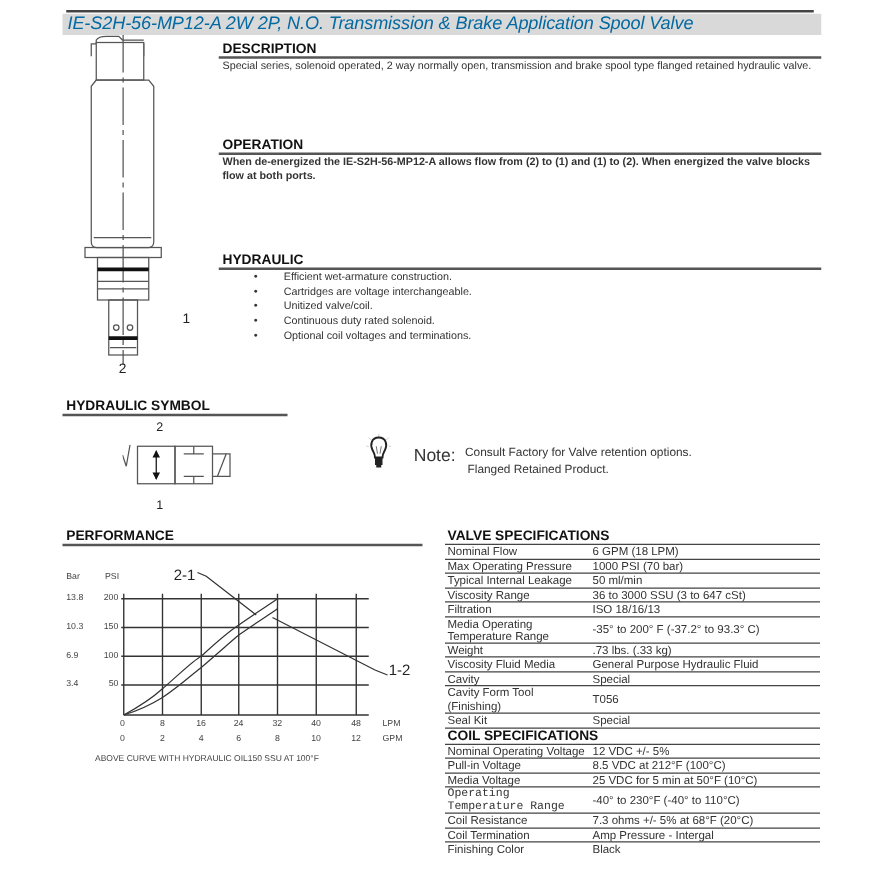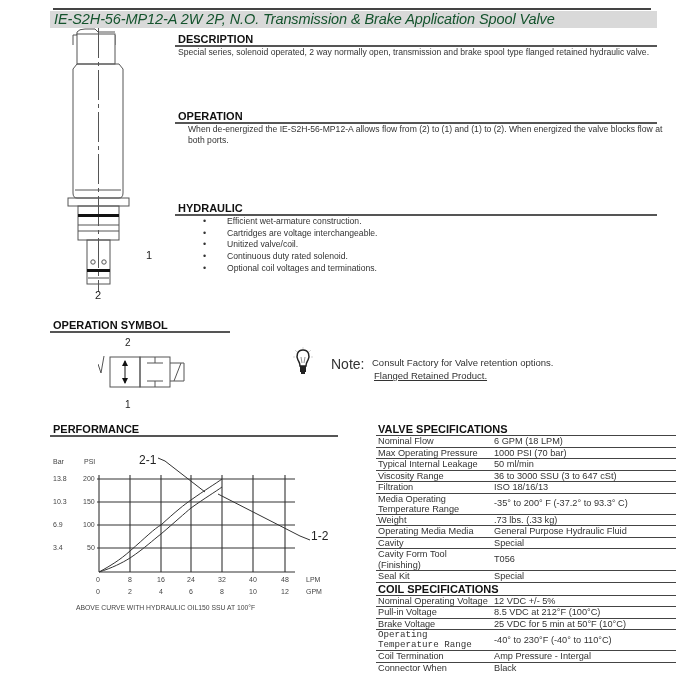--- a/index.html
+++ b/index.html
@@ -1,31 +1,31 @@
 <!DOCTYPE html>
 <html><head>
 <meta charset="utf-8">
 <style>
   html, body { margin:0; padding:0; background:#ffffff; }
   body { width:700px; height:700px; position:relative; overflow:hidden;
          font-family:"Liberation Sans", sans-serif; color:#1a1a1a; }
   .abs { position:absolute; }
   .top-rule { left:53px; top:8px; width:598px; height:2px; background:#444; }
   .title-bar { left:50px; top:11px; width:607px; height:17px; background:#d9d9d9; }
-  .title-text { left:54px; top:11px; font-size:14.5px; font-style:italic; color:#14532d;
+  .title-text { left:54px; top:11px; font-size:14.5px; font-style:italic; color:#0369a1;
                 white-space:nowrap; letter-spacing:-0.1px; line-height:17px; }
   .sec-head { font-weight:bold; font-size:11px; color:#111; line-height:12px; }
   .sec-rule { height:1.5px; background:#555; }
   .body-text { font-size:8.6px; line-height:11px; color:#333; }
   ul.features { margin:0; padding:0; list-style:none; }
   ul.features li { font-size:8.6px; line-height:11.7px; color:#333; position:relative; padding-left:24px; }
   ul.features li::before { content:"•"; position:absolute; left:0; top:0; font-size:9px; }
   .note-label { font-size:14px; color:#333; }
   .note-text { font-size:9.5px; line-height:13px; color:#333; }
-  .spec-table { border-collapse:collapse; width:300px;margin-left:20px; }
+  .spec-table { border-collapse:collapse; width:300px; }
   .spec-table td { font-size:9.2px; color:#333; padding:0 0 0 2px; line-height:10.5px; vertical-align:middle;
                    border-bottom:1.2px solid #444; }
   .spec-table td.k { width:110px; }
   .spec-table td.v { padding-left:6px; }
   .spec-table tr.h td { font-weight:bold; font-size:11px; color:#111; border-bottom:1.5px solid #444; line-height:12px; }
   .axis-label { font-size:7px; color:#444; }
   .caption { font-size:6.8px; color:#444; white-space:nowrap; }
 </style>
 </head>
 <body>
@@ -62,33 +62,33 @@
 </svg>
 <div class="abs" style="left:146px;top:249px;font-size:11px;color:#222;">1</div>
 <div class="abs" style="left:95px;top:289px;font-size:11px;color:#222;">2</div>
 
 <div class="abs sec-head" style="left:178px;top:33px;">DESCRIPTION</div>
 <div class="abs sec-rule" style="left:175px;top:45px;width:482px;"></div>
 <div class="abs body-text" style="left:178px;top:47px;width:480px;">Special series, solenoid operated, 2 way normally open, transmission and brake spool type flanged retained hydraulic valve.</div>
 
 <div class="abs sec-head" style="left:178px;top:110px;">OPERATION</div>
 <div class="abs sec-rule" style="left:175px;top:122px;width:482px;"></div>
-<div class="abs body-text" style="left:188px;top:124px;width:480px;">When de-energized the IE-S2H-56-MP12-A allows flow from (2) to (1) and (1) to (2). When energized the valve blocks flow at both ports.</div>
+<div class="abs body-text" style="left:178px;top:124px;width:480px;font-weight:bold;">When de-energized the IE-S2H-56-MP12-A allows flow from (2) to (1) and (1) to (2). When energized the valve blocks flow at both ports.</div>
 
 <div class="abs sec-head" style="left:178px;top:202px;">HYDRAULIC</div>
 <div class="abs sec-rule" style="left:175px;top:214px;width:482px;"></div>
 <ul class="abs features" style="left:203px;top:216px;">
   <li>Efficient wet-armature construction.</li>
   <li>Cartridges are voltage interchangeable.</li>
   <li>Unitized valve/coil.</li>
   <li>Continuous duty rated solenoid.</li>
   <li>Optional coil voltages and terminations.</li>
 </ul>
 
-<div class="abs sec-head" style="left:53px;top:319px;">OPERATION SYMBOL</div>
+<div class="abs sec-head" style="left:53px;top:319px;">HYDRAULIC SYMBOL</div>
 <div class="abs sec-rule" style="left:50px;top:331px;width:180px;"></div>
 <svg class="abs" style="left:98px;top:352px;" width="95" height="48" viewBox="0 0 95 48">
   <g fill="none" stroke="#555" stroke-width="1">
     <path d="M0 12 L3 21 L6 4"></path>
     <rect x="12" y="5" width="30" height="30"></rect>
     <rect x="42" y="5" width="30" height="30"></rect>
     <line x1="27" y1="9" x2="27" y2="31" stroke="#111"></line>
     <path d="M49 11 L65 11 M57 5 L57 11 M49 29 L65 29 M57 29 L57 35"></path>
     <path d="M72 11 L86 11 L86 29 L72 29"></path>
     <line x1="76" y1="29" x2="83" y2="11"></line>
@@ -107,21 +107,21 @@
     <line x1="0" y1="10" x2="2" y2="10"></line>
       <line x1="18" y1="10" x2="20" y2="10"></line>
   </g>
   <path d="M10 3 C4 3 3 9 5 13 C6 15 7 16 7 19 L13 19 C13 16 14 15 15 13 C17 9 16 3 10 3 Z" fill="#fff" stroke="#222" stroke-width="1.5"></path>
   <path d="M8 10 L9 16 M12 10 L11 16" stroke="#444" stroke-width="0.6" fill="none"></path>
   <rect x="7" y="19" width="6" height="6" fill="#222"></rect>
   <rect x="8" y="25" width="4" height="2" fill="#222"></rect>
 </svg>
 <div class="abs note-label" style="left:331px;top:356px;">Note:</div>
 <div class="abs note-text" style="left:372px;top:356px;">Consult Factory for Valve retention options.</div>
-<div class="abs note-text" style="left:374px;top:369px;text-decoration:underline;">Flanged Retained Product.</div>
+<div class="abs note-text" style="left:374px;top:369px;">Flanged Retained Product.</div>
 
 <div class="abs sec-head" style="left:53px;top:423px;">PERFORMANCE</div>
 <div class="abs sec-rule" style="left:50px;top:435px;width:288px;"></div>
 
 <div class="abs axis-label" style="left:53px;top:458px;">Bar</div>
 <div class="abs axis-label" style="left:84px;top:458px;">PSI</div>
 
 <div class="abs axis-label" style="left:53px;top:475px;">13.8</div>
 <div class="abs axis-label" style="left:53px;top:498px;">10.3</div>
 <div class="abs axis-label" style="left:53px;top:521px;">6.9</div>
@@ -209,21 +209,21 @@
       </tr>
   <tr>
         <td class="k" style="line-height:10px;">Media Operating Temperature Range</td>
         <td class="v">-35° to 200° F (-37.2° to 93.3° C)</td>
       </tr>
   <tr>
         <td class="k">Weight</td>
         <td class="v">.73 lbs. (.33 kg)</td>
       </tr>
   <tr>
-        <td class="k">Operating Media Media</td>
+        <td class="k">Viscosity Fluid Media</td>
         <td class="v">General Purpose Hydraulic Fluid</td>
       </tr>
   <tr>
         <td class="k">Cavity</td>
         <td class="v">Special</td>
       </tr>
   <tr>
         <td class="k">Cavity Form Tool (Finishing)</td>
         <td class="v">T056</td>
       </tr>
@@ -236,29 +236,33 @@
       </tr>
   <tr>
         <td class="k">Nominal Operating Voltage</td>
         <td class="v">12 VDC +/- 5%</td>
       </tr>
   <tr>
         <td class="k">Pull-in Voltage</td>
         <td class="v">8.5 VDC at 212°F (100°C)</td>
       </tr>
   <tr>
-        <td class="k">Brake Voltage</td>
+        <td class="k">Media Voltage</td>
         <td class="v">25 VDC for 5 min at 50°F (10°C)</td>
       </tr>
   <tr>
         <td class="k" style="line-height:10px;font-family:Liberation Mono, monospace;">Operating Temperature Range</td>
         <td class="v">-40° to 230°F (-40° to 110°C)</td>
       </tr>
   <tr>
+        <td class="k">Coil Resistance</td>
+        <td class="v">7.3 ohms +/- 5% at 68°F (20°C)</td>
+      </tr>
+  <tr>
         <td class="k">Coil Termination</td>
         <td class="v">Amp Pressure - Intergal</td>
       </tr>
   <tr>
-        <td class="k" style="border-bottom:none;">Connector When</td>
+        <td class="k" style="border-bottom:none;">Finishing Color</td>
         <td class="v" style="border-bottom:none;">Black</td>
       </tr>
 </tbody>
   </table>
 
 </body></html>

